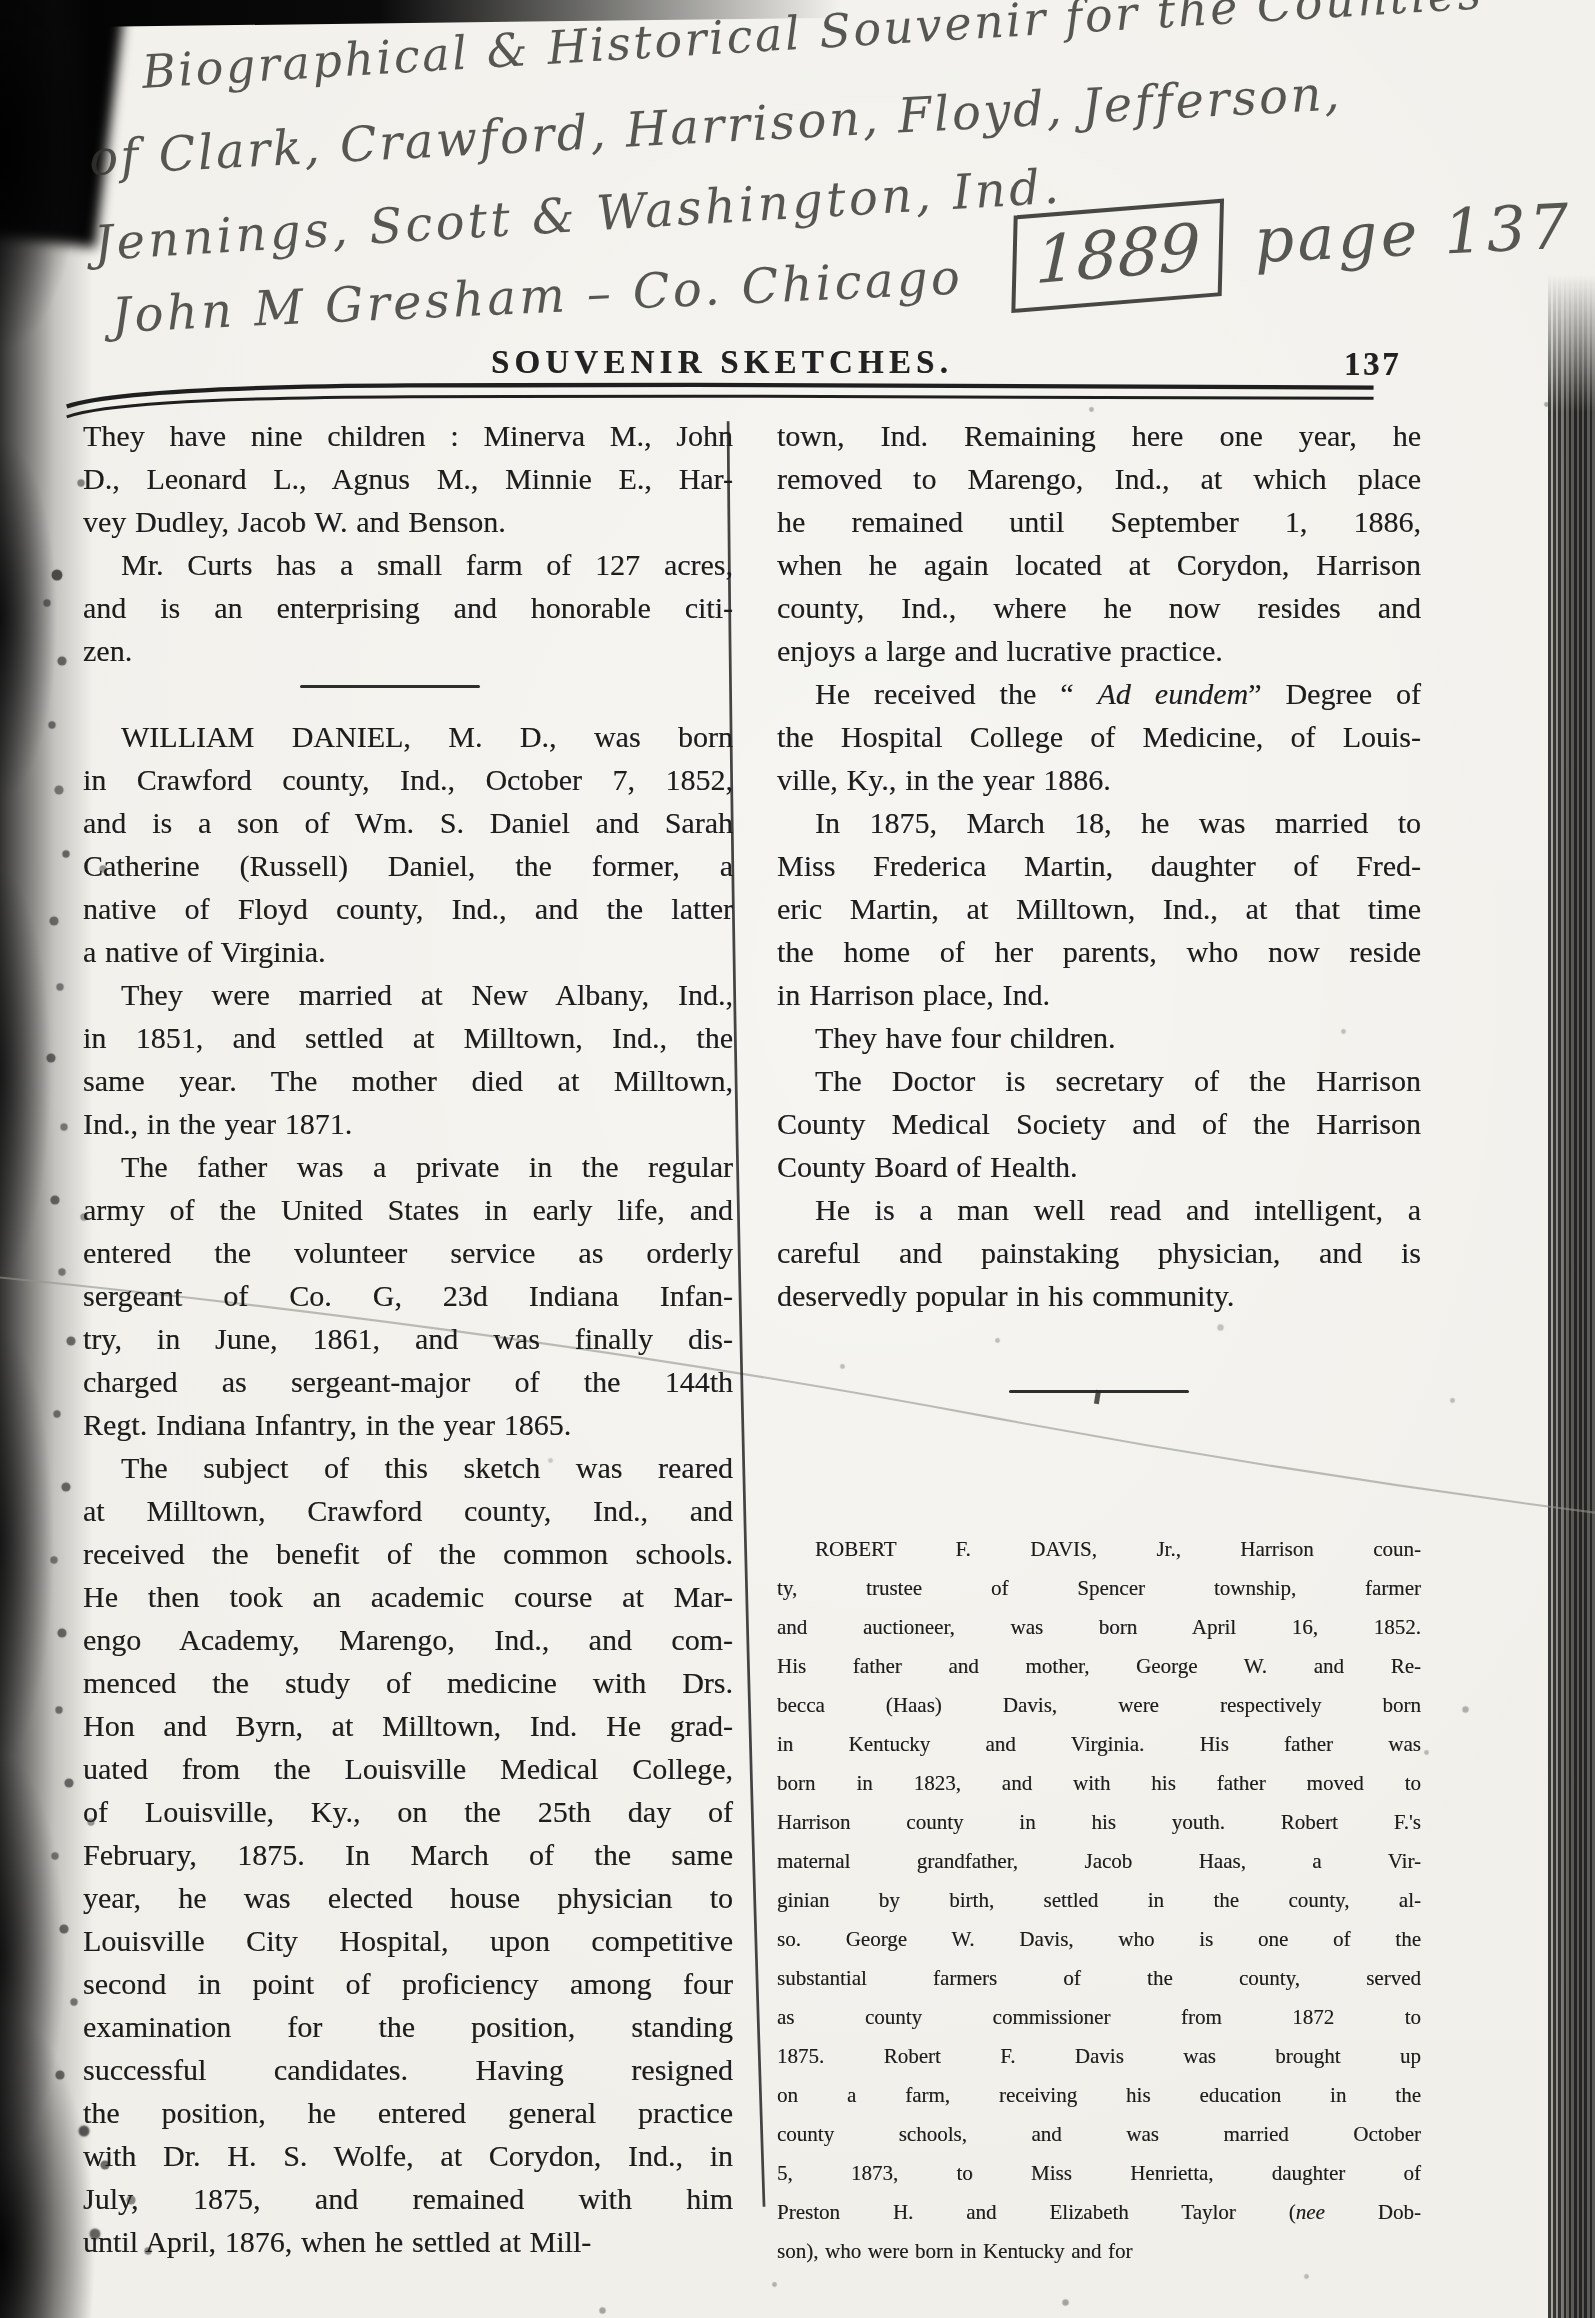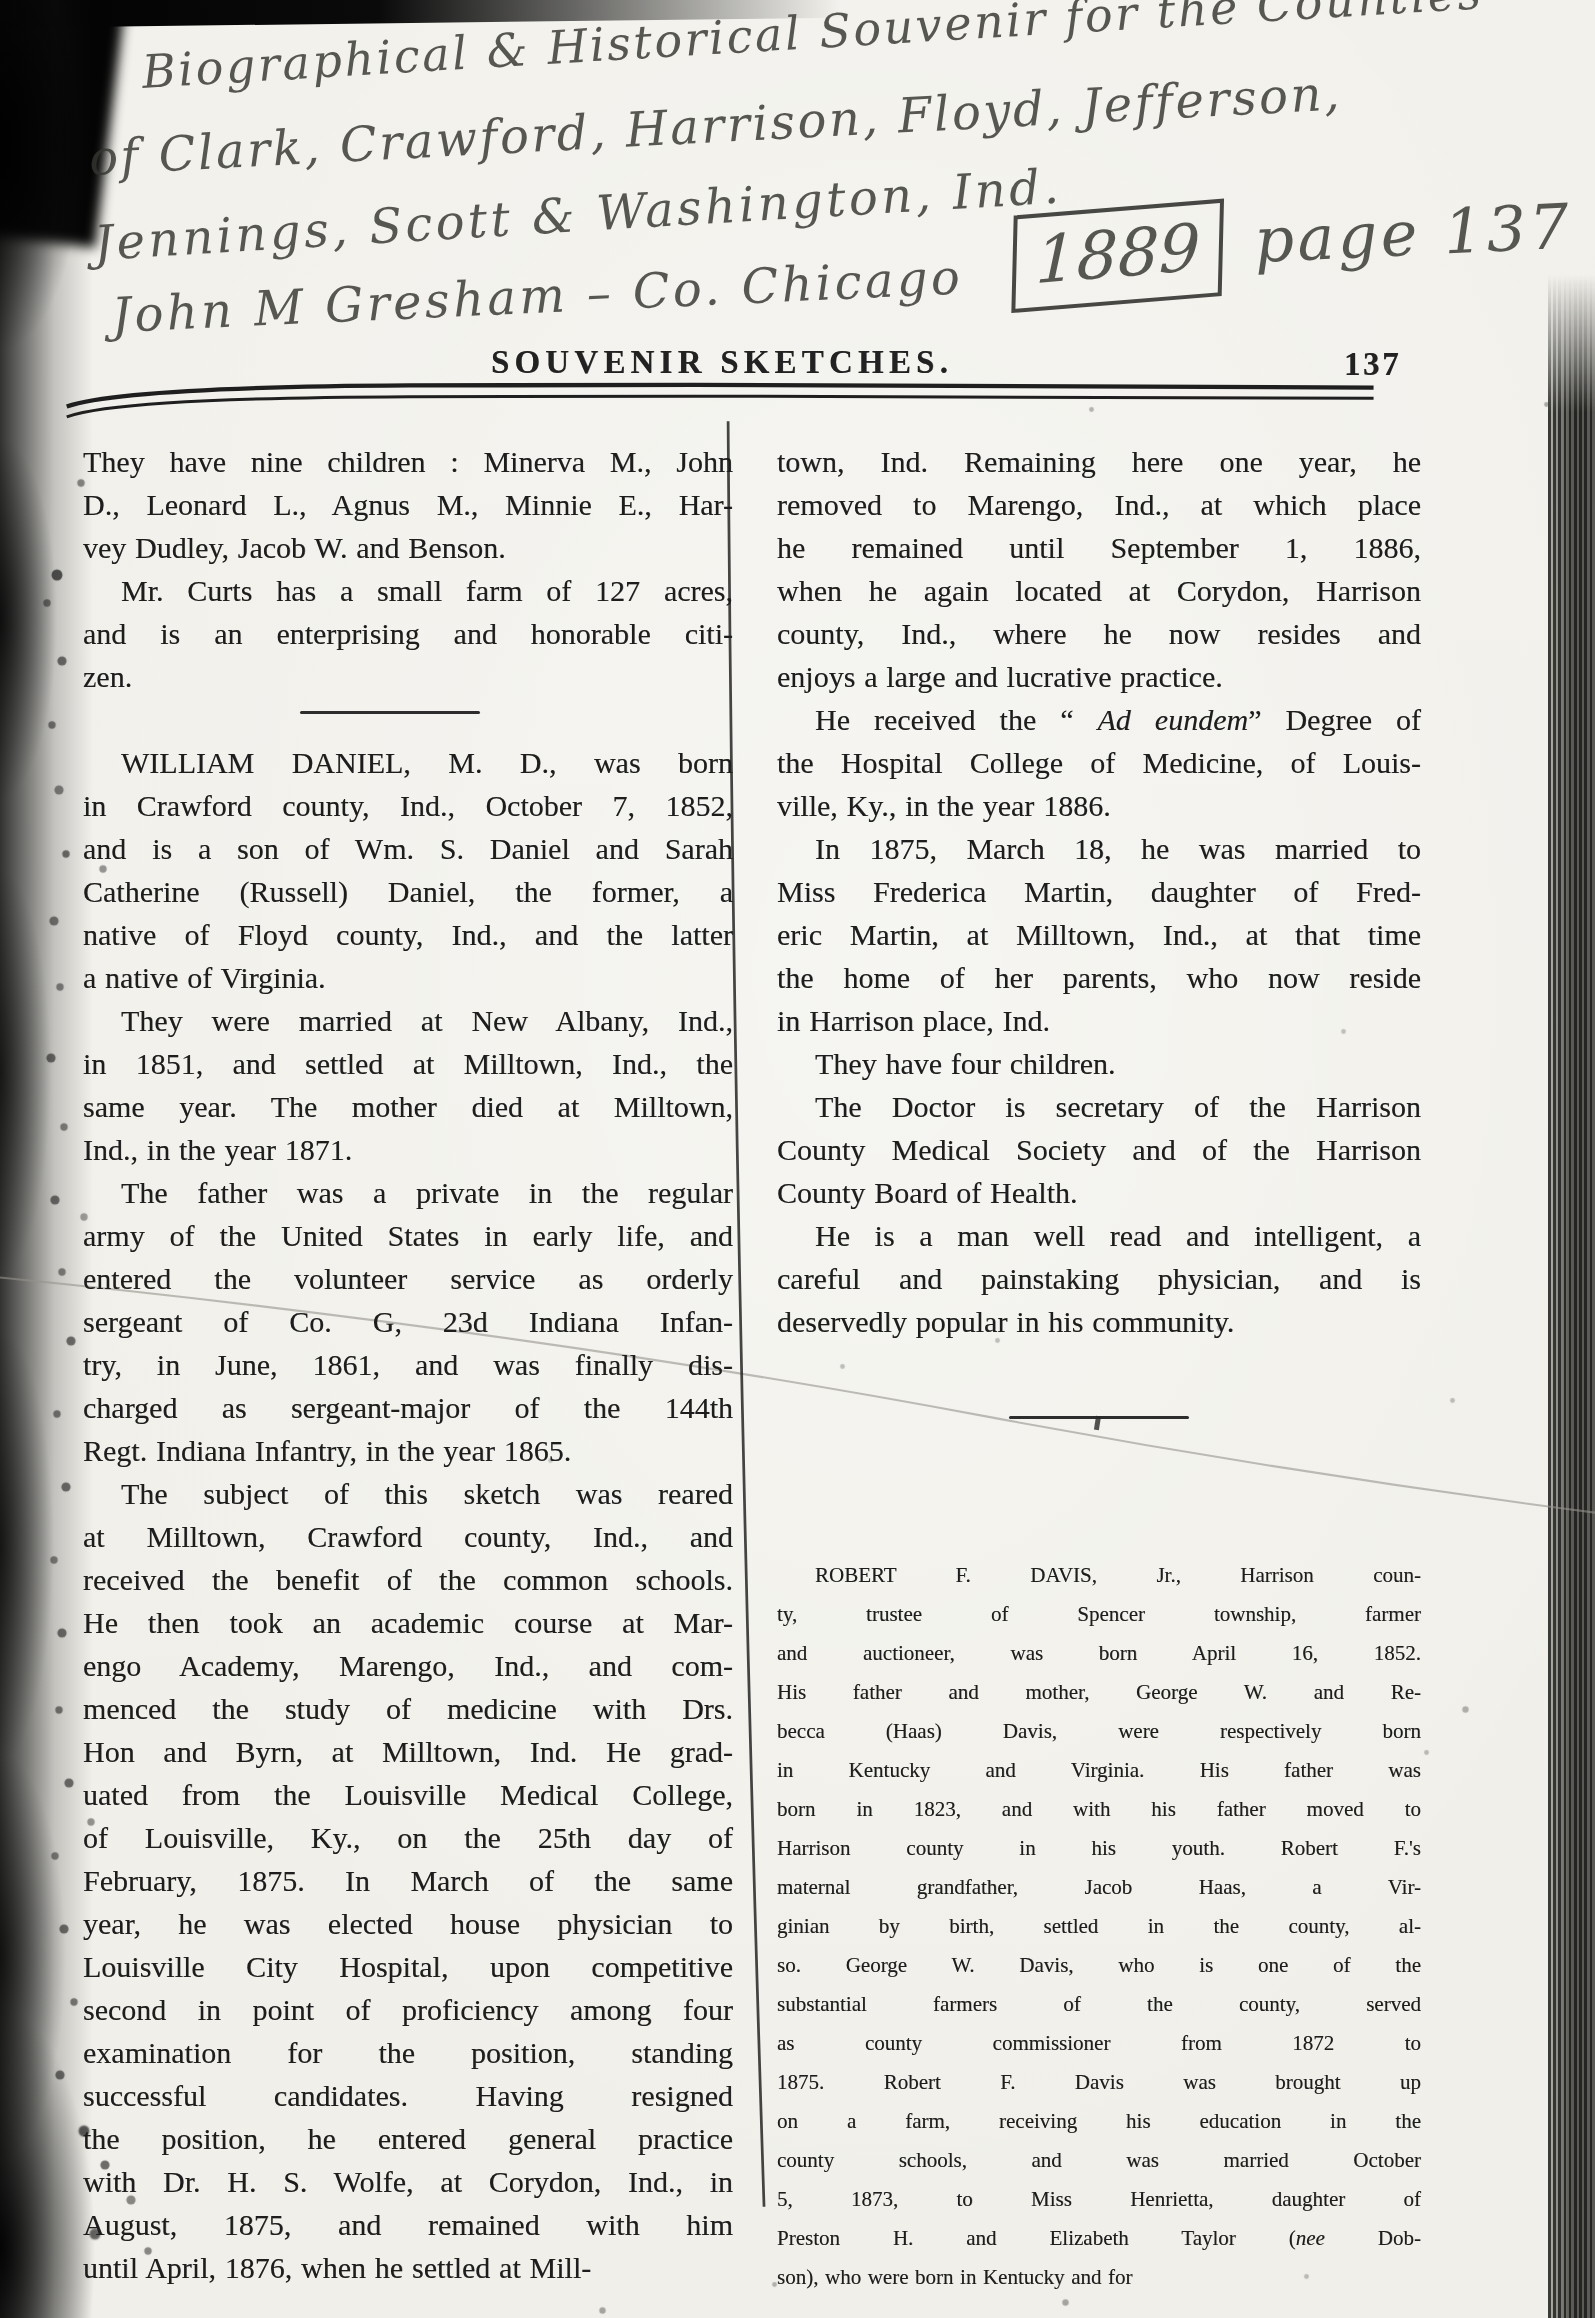--- a/index.html
+++ b/index.html
@@ -84,21 +84,21 @@
 
   
   .print-title  { position:absolute; top:344px; left:479px; width:486px; text-align:center;
                   font-size:33px; font-weight:bold; letter-spacing:5.2px; color:#222;
                   text-shadow:0.3px 0.3px 0 rgba(20,20,20,.45); }
   .print-pageno { position:absolute; top:346px; left:1344px; font-size:33px; font-weight:bold;
                   letter-spacing:2.6px; color:#222; text-shadow:0.3px 0.3px 0 rgba(20,20,20,.45); }
   svg.rule { position:absolute; }
 
   
-  .col { position:absolute; top:440px; text-align:justify;
+  .col { position:absolute; top:414px; text-align:justify;
          text-shadow:0.3px 0.3px 0.3px rgba(15,15,15,.42); word-spacing:1.3px;font-family:Liberation Serif, serif; }
   .col.left  { left:83px;  width:650px; font-size:30px; line-height:43px; }
   .col.right { left:777px; width:644px; font-size:30px; line-height:43px; }
   .col.right .para:last-child { font-size:21px; line-height:39px; }
   .para { margin:0; }
   .line { text-align:justify; text-align-last:justify; }
   .line.last { text-align-last:left; }
   .para.indent .line:first-child { text-indent:38px; }
   .line i { font-style:italic;margin-top:7px; }
 
@@ -191,21 +191,21 @@
         <div class="line">uated from the Louisville Medical College,</div>
         <div class="line">of Louisville, Ky., on the 25th day of</div>
         <div class="line">February, 1875.  In March of the same</div>
         <div class="line">year, he was elected house physician to</div>
         <div class="line">Louisville City Hospital, upon competitive</div>
         <div class="line">second in point of proficiency among four</div>
         <div class="line">examination for the position, standing</div>
         <div class="line">successful candidates.  Having resigned</div>
         <div class="line">the position, he entered general practice</div>
         <div class="line">with Dr. H. S. Wolfe, at Corydon, Ind., in</div>
-        <div class="line">August, 1875, and remained with him</div>
+        <div class="line">July, 1875, and remained with him</div>
         <div class="line last">until April, 1876, when he settled at Mill-</div>
       </div>
     </div>
   <div class="col right" id="col-right">
       <div class="para">
         <div class="line">town, Ind.  Remaining here one year, he</div>
         <div class="line">removed to Marengo, Ind., at which place</div>
         <div class="line">he remained until September 1, 1886,</div>
         <div class="line">when he again located at Corydon, Harrison</div>
         <div class="line">county, Ind., where he now resides and</div>

